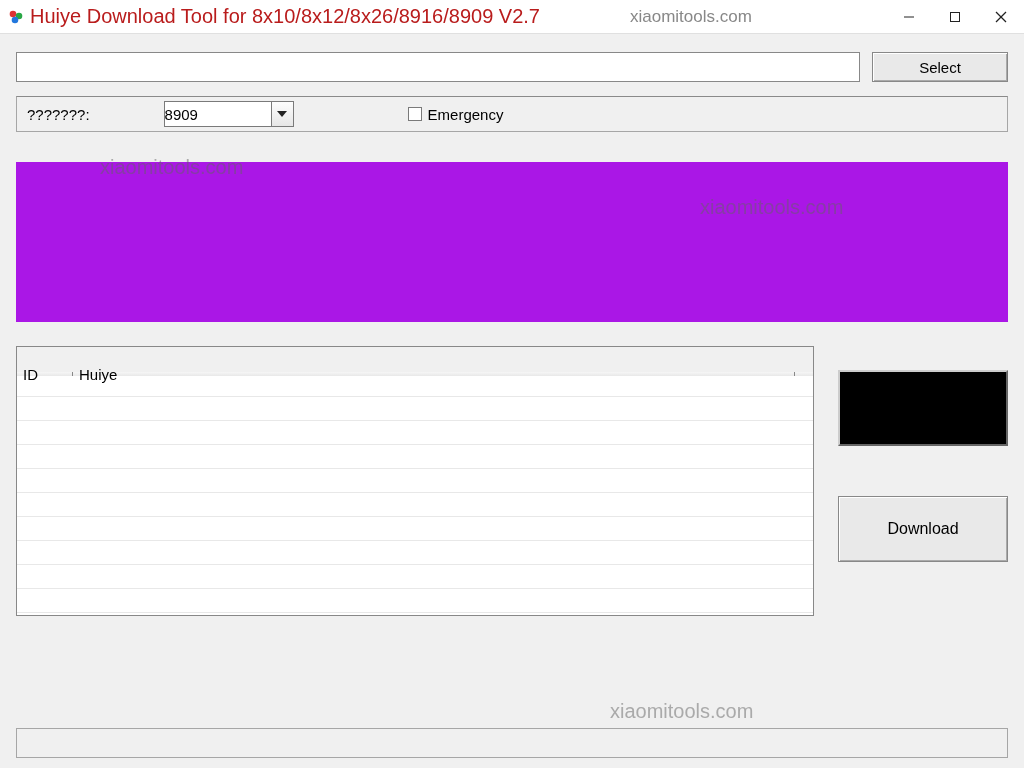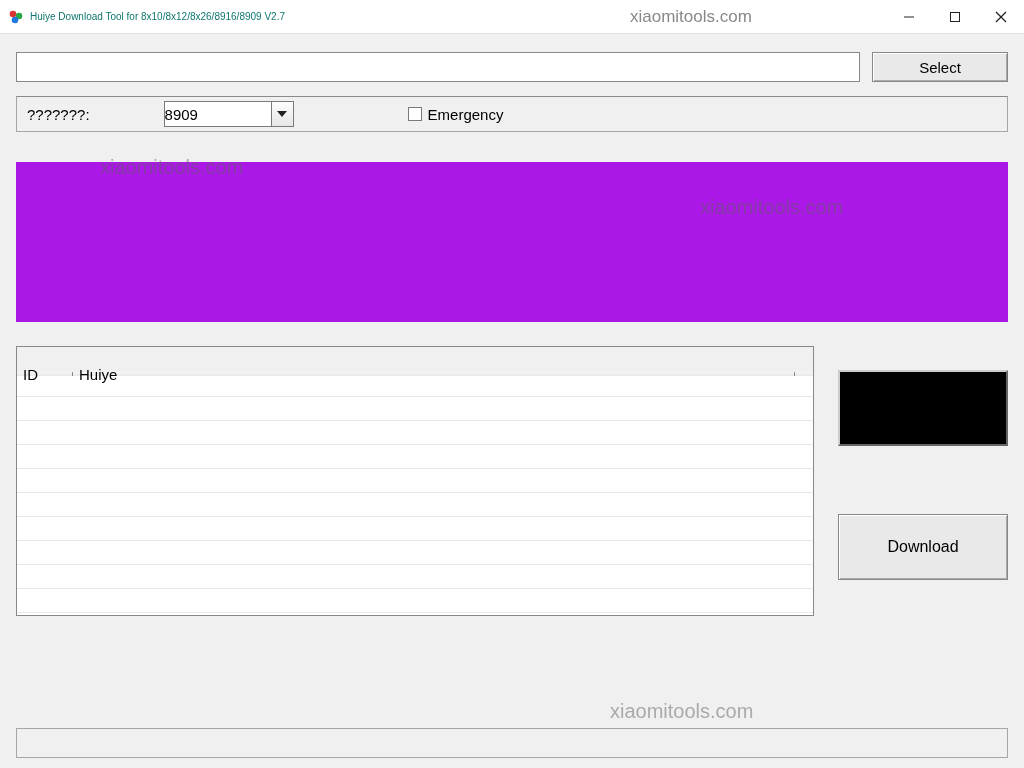--- a/index.html
+++ b/index.html
@@ -20,21 +20,21 @@
   padding-left: 8px;
   border-bottom: 1px solid #e0e0e0;
 }
 .titlebar-icon {
   width: 16px; height: 16px;
   display: inline-block;
   margin-right: 6px;
   position: relative;
 }
 .titlebar-icon svg { width: 16px; height: 16px; }
-.titlebar-title { font-size: 10px; color: #0f766e; }
+.titlebar-title { font-size: 20px; color: #b91c1c; }
 .titlebar-watermark {
   position: absolute;
   left: 630px;
   color: #888;
   font-size: 17px;
 }
 .window-controls {
   margin-left: auto;
   display: flex;
   height: 100%;
@@ -129,21 +129,21 @@
 }
 .th-id { width: 56px; }
 .th-info { flex: 1 1 auto; }
 .th-end { width: 18px; border-right: none; }
 .tbody { flex: 1 1 auto; }
 .trow { height: 24px; border-bottom: 1px solid #e8e8e8; display: flex; }
 .tcell-id { width: 56px; border-right: 0px solid #eee; }
 .tcell-info { flex: 1 1 auto; }
 .side-col {
   width: 170px;
-  display: flex; flex-direction: column; gap: 68px;
+  display: flex; flex-direction: column; gap: 50px;
   padding-top: 24px;
 }
 .black-box {
   height: 76px;
   background: #000;
   border: 2px solid #ccc;
   border-right-color: #666;
   border-bottom-color: #666;
 }
 .download-btn {

